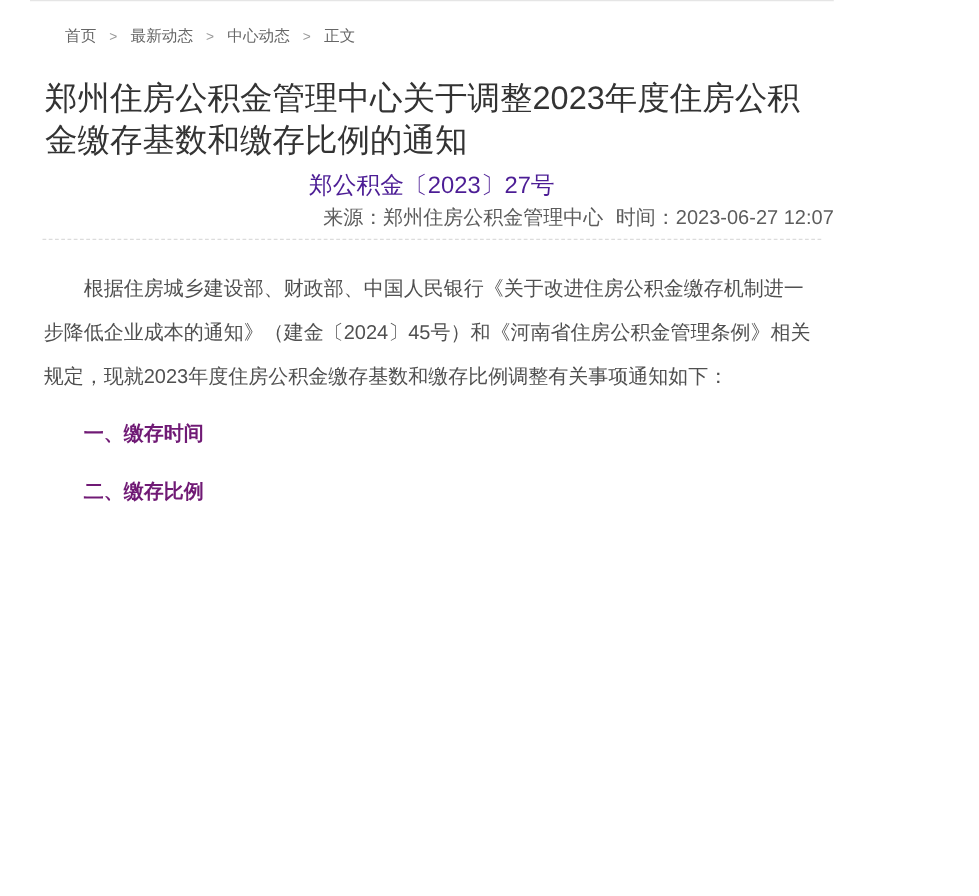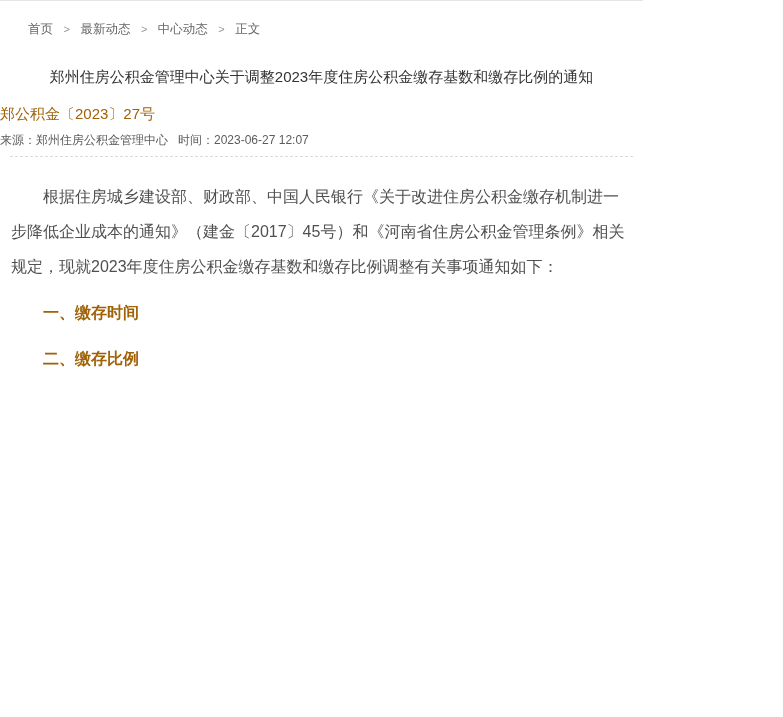--- a/index.html
+++ b/index.html
@@ -8,54 +8,55 @@
     background: #ffffff;
     font-family: "Liberation Sans", "DejaVu Sans", sans-serif;
     color: #505050;
     overflow: hidden;
   }
   .page {
     width: 643px; height: 717px;
     box-sizing: border-box;
     border-top: 1px solid #e5e5e5;
     background: #fff;
+    margin-left: 24px;
   }
   
   .breadcrumb {
     padding: 22px 0 0 28px;
     font-size: 12.5px;
     line-height: 13px;
     color: #666;
     white-space: nowrap;
   }
   .breadcrumb .crumb { color: #666; cursor: pointer; }
   .breadcrumb .crumb.current { cursor: default; }
   .breadcrumb .sep { color: #999; margin: 0 7px; font-size: 11px; }
   
   .article-title {
     margin: 24px 12px 0;
-    font-size: 15px;
+    font-size: 26px;
     line-height: 34px;
     font-weight: 400;
     color: #333;
-    text-align: center;
+    text-align: left;
   }
   .doc-number {
     margin-top: 10px;
-    font-size: 15px;
+    font-size: 19px;
     line-height: 20px;
-    color: #a16207;
-    text-align: left;
+    color: #4c1d95;
+    text-align: center;
   }
   .article-meta {
     margin-top: 9px;
-    font-size: 12px;
+    font-size: 16px;
     line-height: 14px;
     color: #5c5c5c;
-    text-align: left;
+    text-align: right;
   }
   .article-meta .meta-label { color: #5c5c5c; }
   .article-meta .meta-gap { display: inline-block; width: 10px; }
   .divider {
     margin: 9px 10px 0 10px;
     border: 0;
     border-top: 1px dashed #dcdcdc;
     height: 0;
   }
   
@@ -65,21 +66,21 @@
     line-height: 35px;
     color: #505050;
   }
   .content p { margin: 7px 0; }
   .content p.indent { text-indent: 2em; }
   .content h3 {
     margin: 11px 0 7px 0;
     font-size: 16px;
     line-height: 35px;
     font-weight: bold;
-    color: #a16207;
+    color: #701a75;
     text-indent: 2em;
   }
 </style>
 </head>
 <body>
 
 <div class="page">
 
   <nav class="breadcrumb">
     <span class="crumb">首页</span>
@@ -95,21 +96,21 @@
 
   <div class="doc-number">郑公积金〔2023〕27号</div>
 
   <div class="article-meta">
     <span class="meta-label">来源：</span><span>郑州住房公积金管理中心</span><span class="meta-gap"></span><span class="meta-label">时间：</span><span>2023-06-27 12:07</span>
   </div>
 
   <hr class="divider">
 
   <div class="content">
-    <p class="indent">根据住房城乡建设部、财政部、中国人民银行《关于改进住房公积金缴存机制进一步降低企业成本的通知》（建金〔2017〕45号）和《河南省住房公积金管理条例》相关规定，现就2023年度住房公积金缴存基数和缴存比例调整有关事项通知如下：</p>
+    <p class="indent">根据住房城乡建设部、财政部、中国人民银行《关于改进住房公积金缴存机制进一步降低企业成本的通知》（建金〔2024〕45号）和《河南省住房公积金管理条例》相关规定，现就2023年度住房公积金缴存基数和缴存比例调整有关事项通知如下：</p>
 
     <h3>一、缴存时间</h3>
 
     <h3>二、缴存比例</h3>
 
   </div>
 
 </div>
 
 </body></html>

